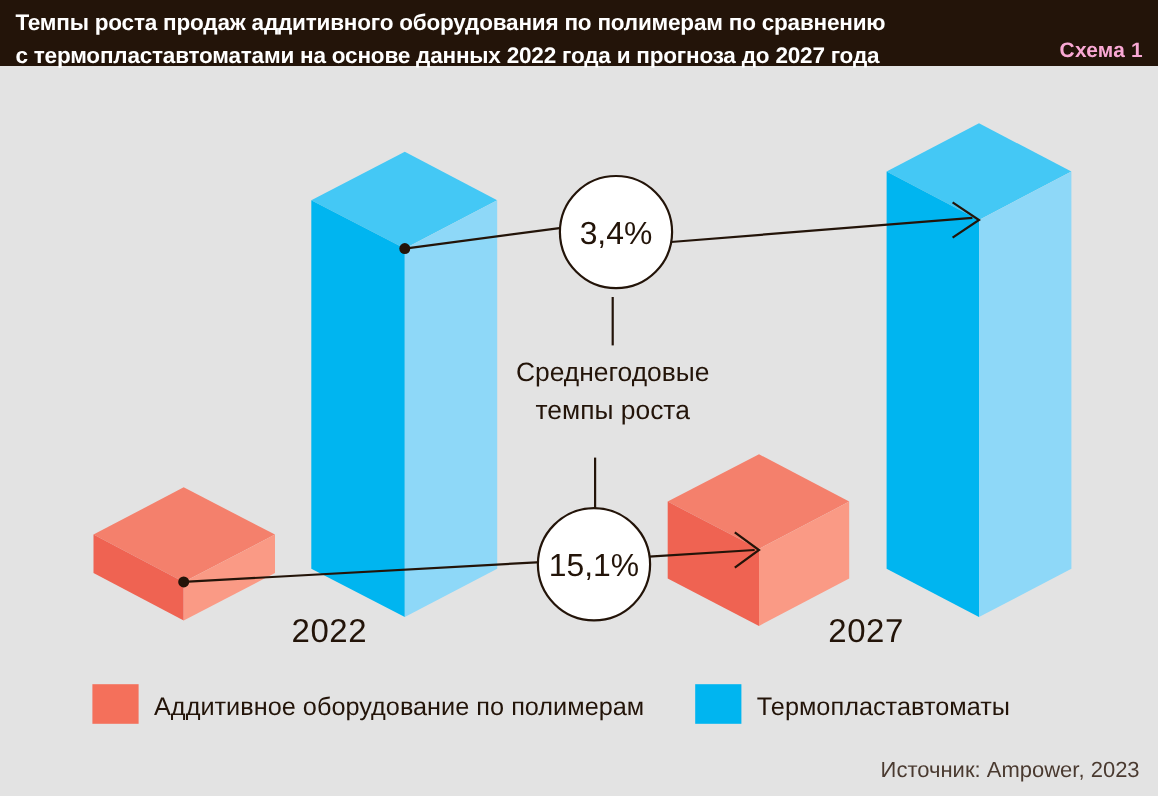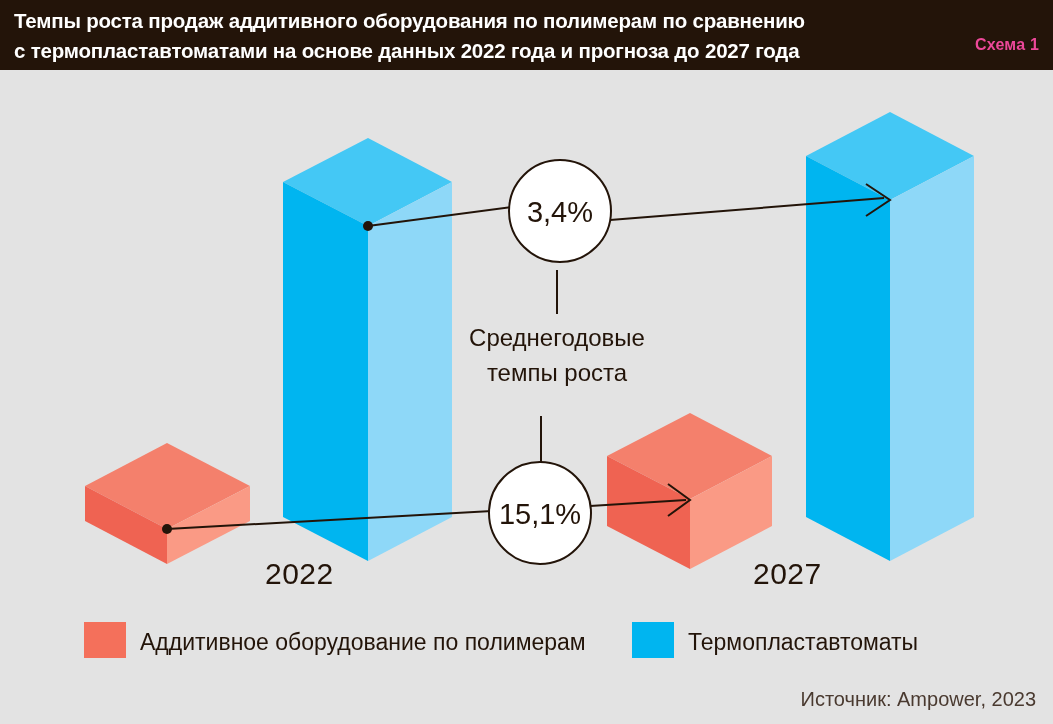--- a/index.html
+++ b/index.html
@@ -17,43 +17,43 @@
     height: 724px;
     background: #e3e3e3;
     overflow: hidden;
   }
 
   
   #header {
     position: absolute;
     left: 0; top: 0;
     width: 1053px;
-    height: 70px;
+    height: 60px;
     background: #231409;
     box-sizing: border-box;
   }
   #header-title {
     position: absolute;
     left: 14px;
     top: 6px;
     width: 900px;
     color: #ffffff;
     font-family: "Liberation Sans", sans-serif;
     font-size: 20.5px;
     font-weight: 700;
     line-height: 30px;
     letter-spacing: -0.2px;
     white-space: pre-line;
   }
   #header-badge {
     position: absolute;
     right: 14px;
     top: 36px;
-    color: #ec4899;
-    font-size: 16px;
+    color: #f9a8d4;
+    font-size: 19px;
     font-weight: 700;
     letter-spacing: 0.2px;
   }
 
   
   #chart-canvas {
     position: absolute;
     left: 0;
     top: 74px;
     width: 1053px;

